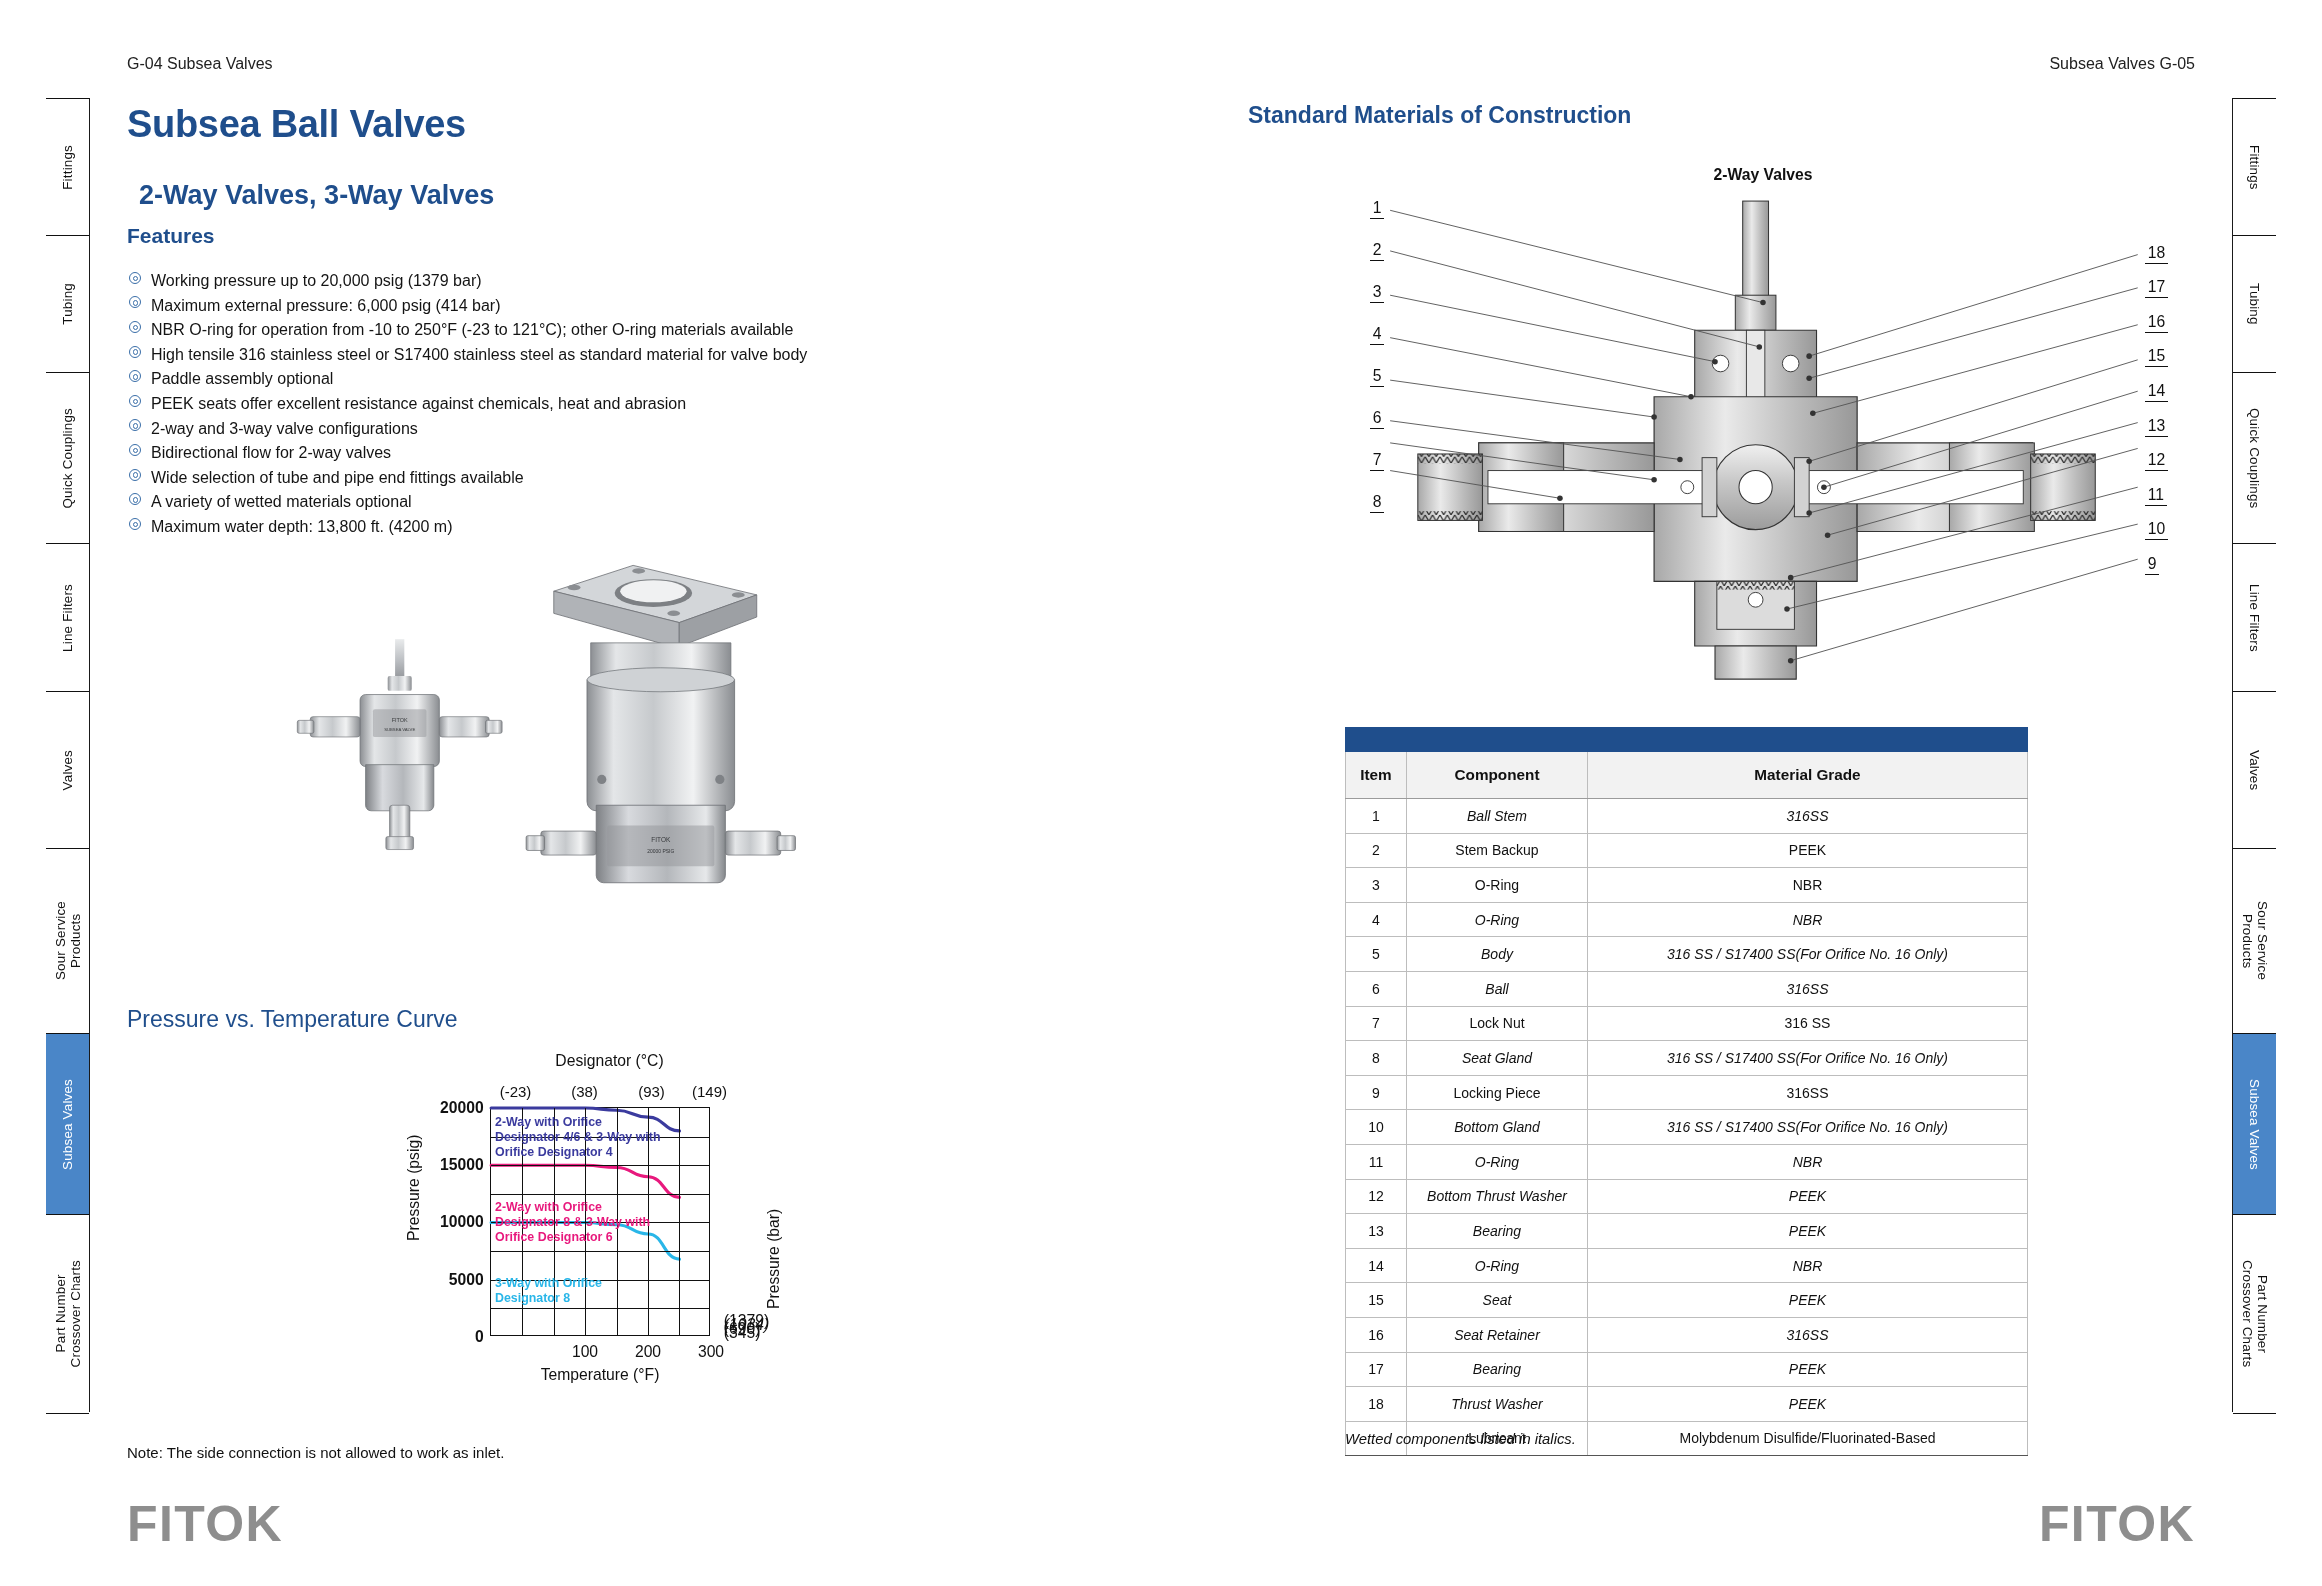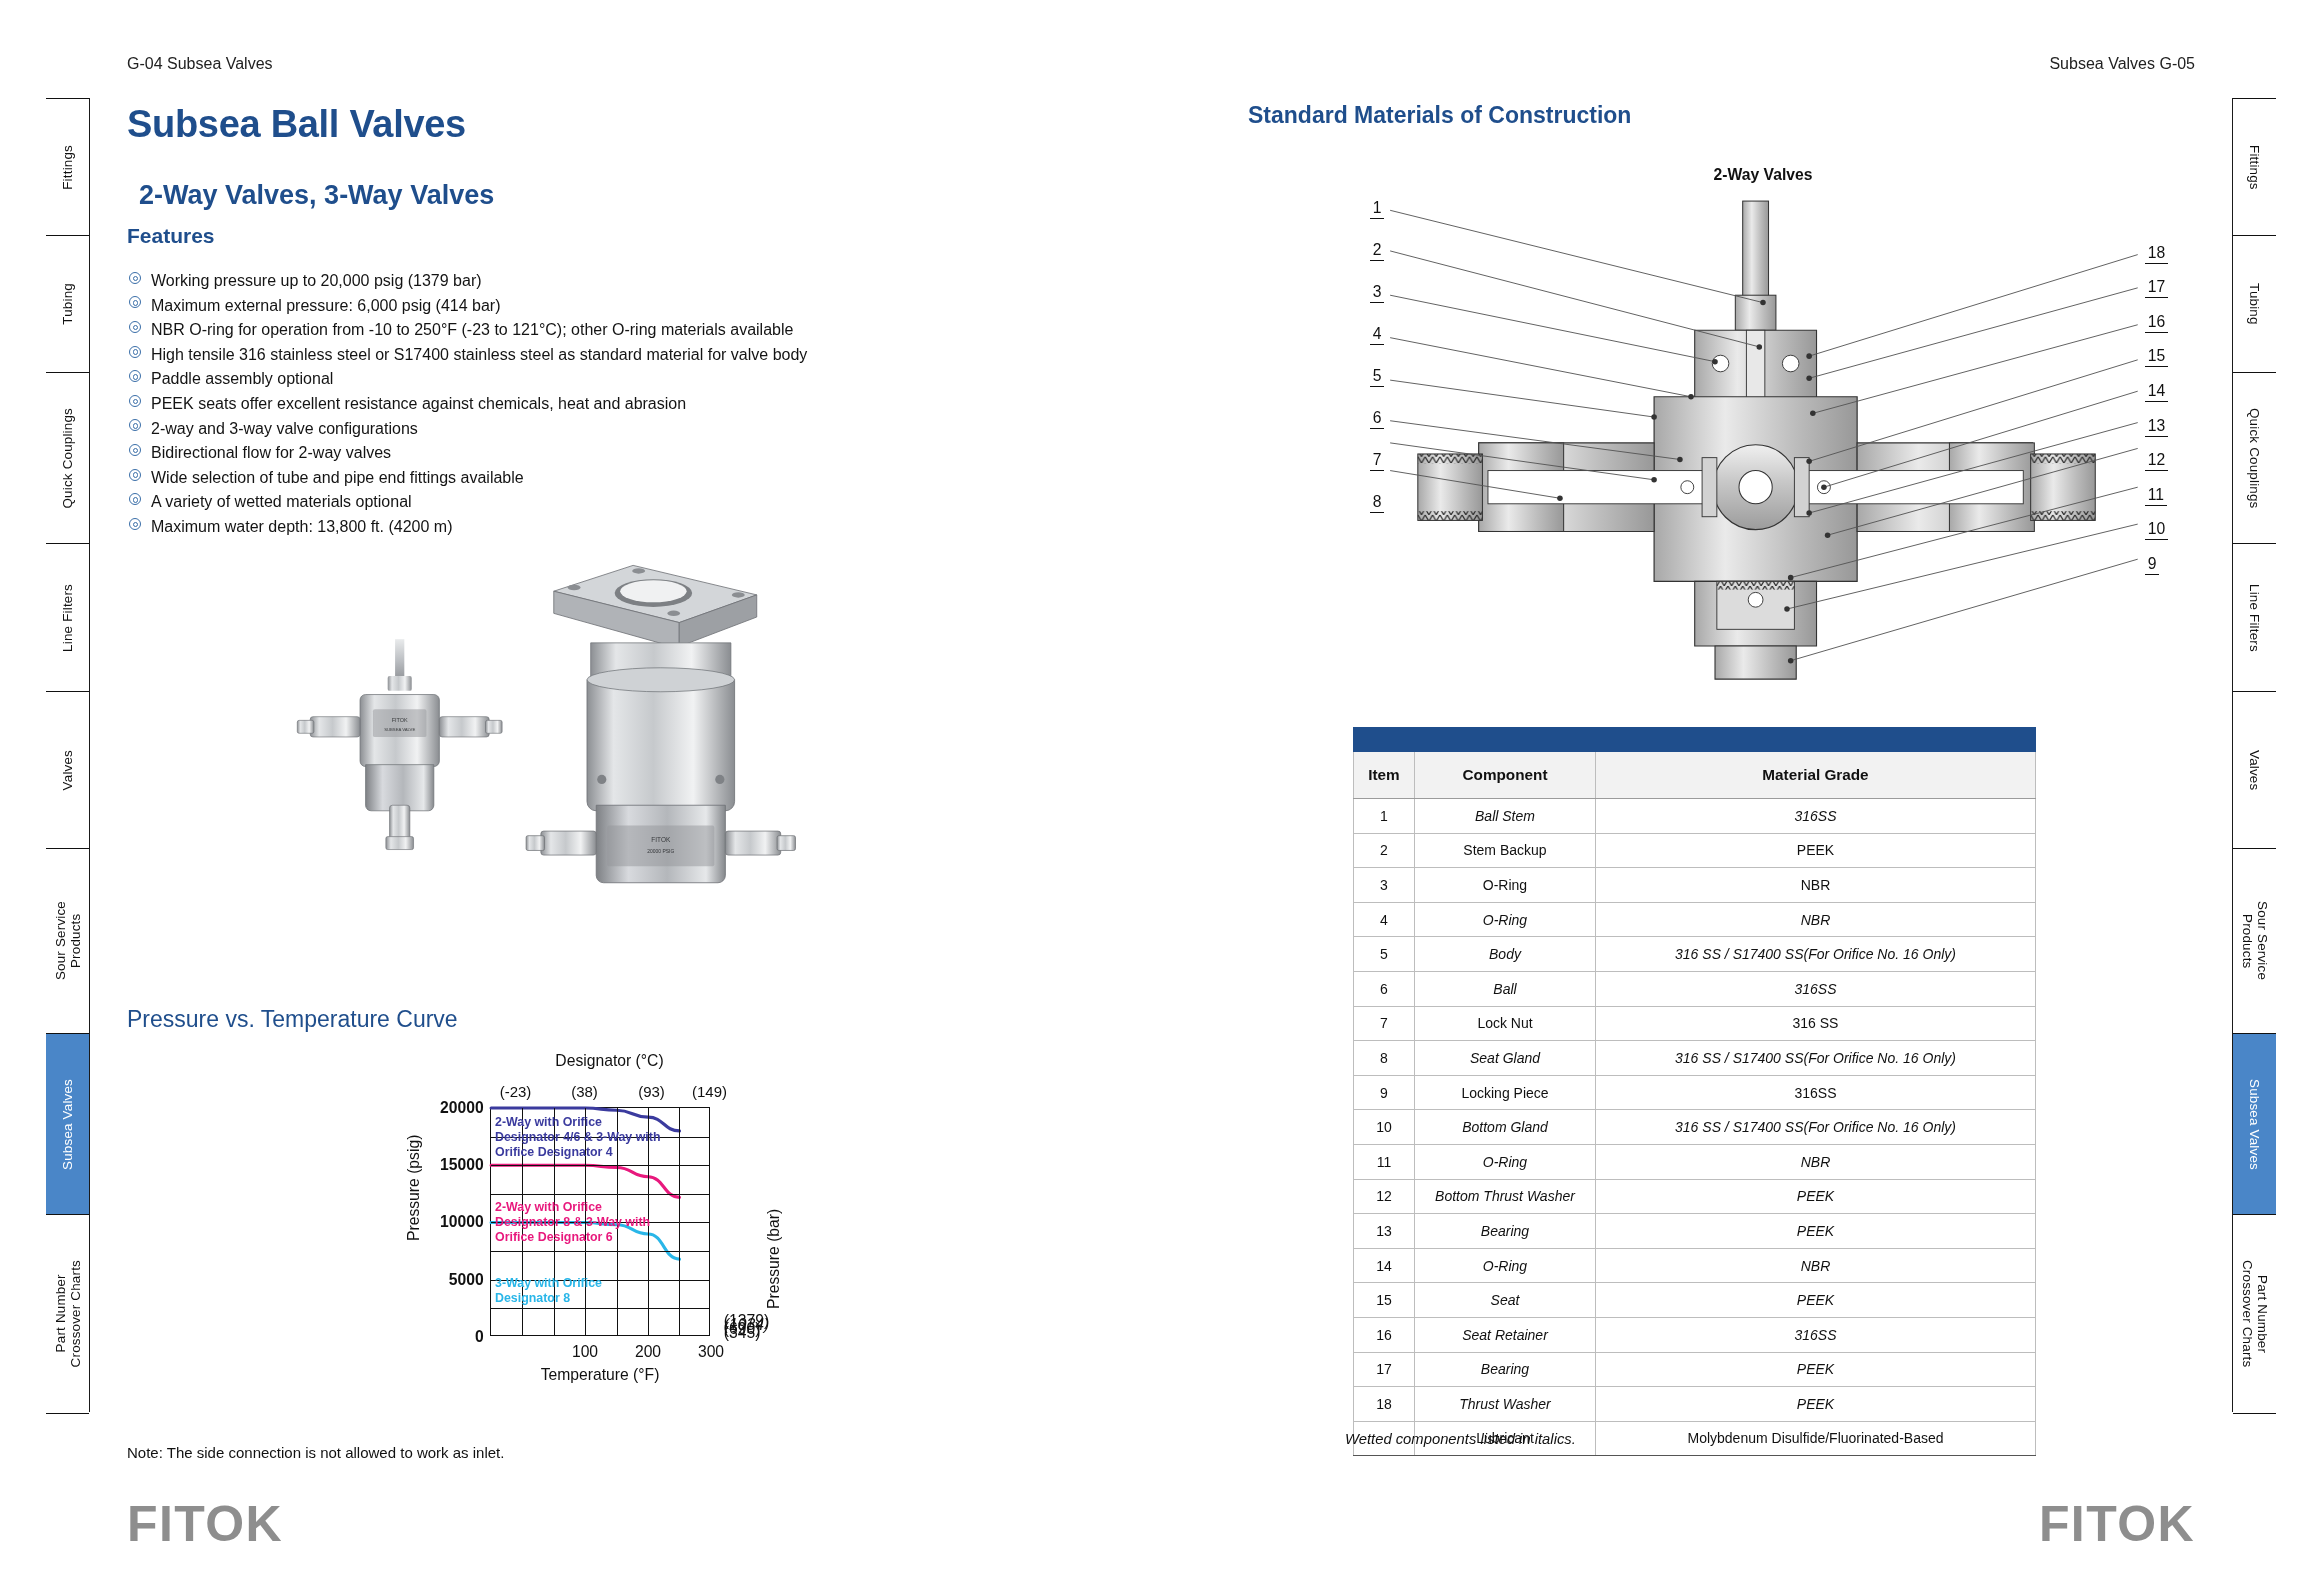--- a/index.html
+++ b/index.html
@@ -147,21 +147,21 @@
     font-size:15.7px; font-weight:bold; color:#111;
   }
   .callout { position:absolute; font-size:15.7px; color:#111; }
   .callout .num {
     border-bottom:1.3px solid #111; padding:0 2.8px 0.9px 2.8px; display:inline-block;
   }
 
   
   table.mat {
     position:absolute; left:1345px; top:727px; width:683px;
-    border-collapse:collapse; font-size:14px; color:#111;margin-left:8px;
+    border-collapse:collapse; font-size:14px; color:#111;
   }
   table.mat td, table.mat th { border:0.9px solid #bdbdbd; }
   table.mat .bluebar td {
     background:#1f4e8c; height:24px; border:0.9px solid #1f4e8c; padding:0;
   }
   table.mat thead th {
     background:#f2f2f2; font-weight:bold; font-size:15.3px;
     padding:14px 3.7px; text-align:center;
     border-top:0.9px solid #1f4e8c; border-bottom:0.9px solid #9b9b9b;
   }

